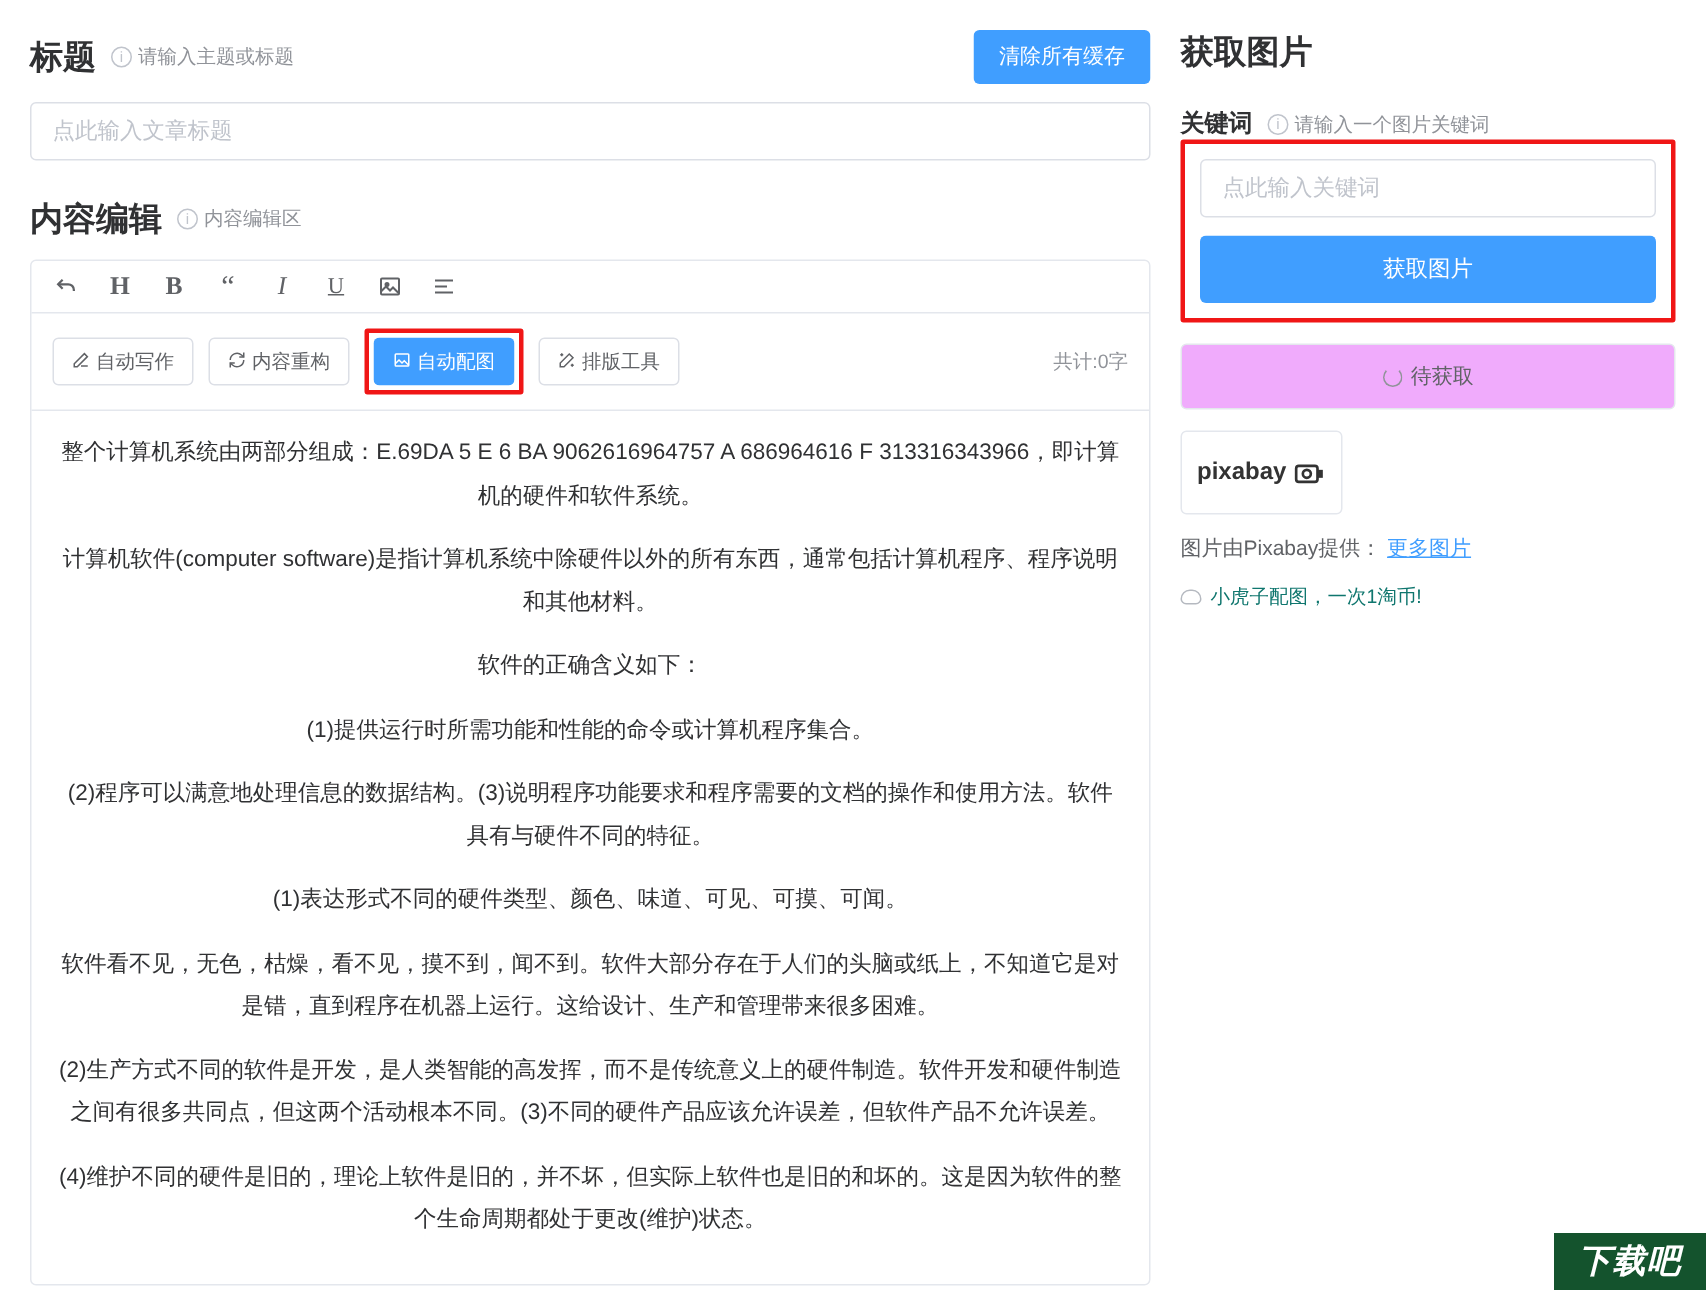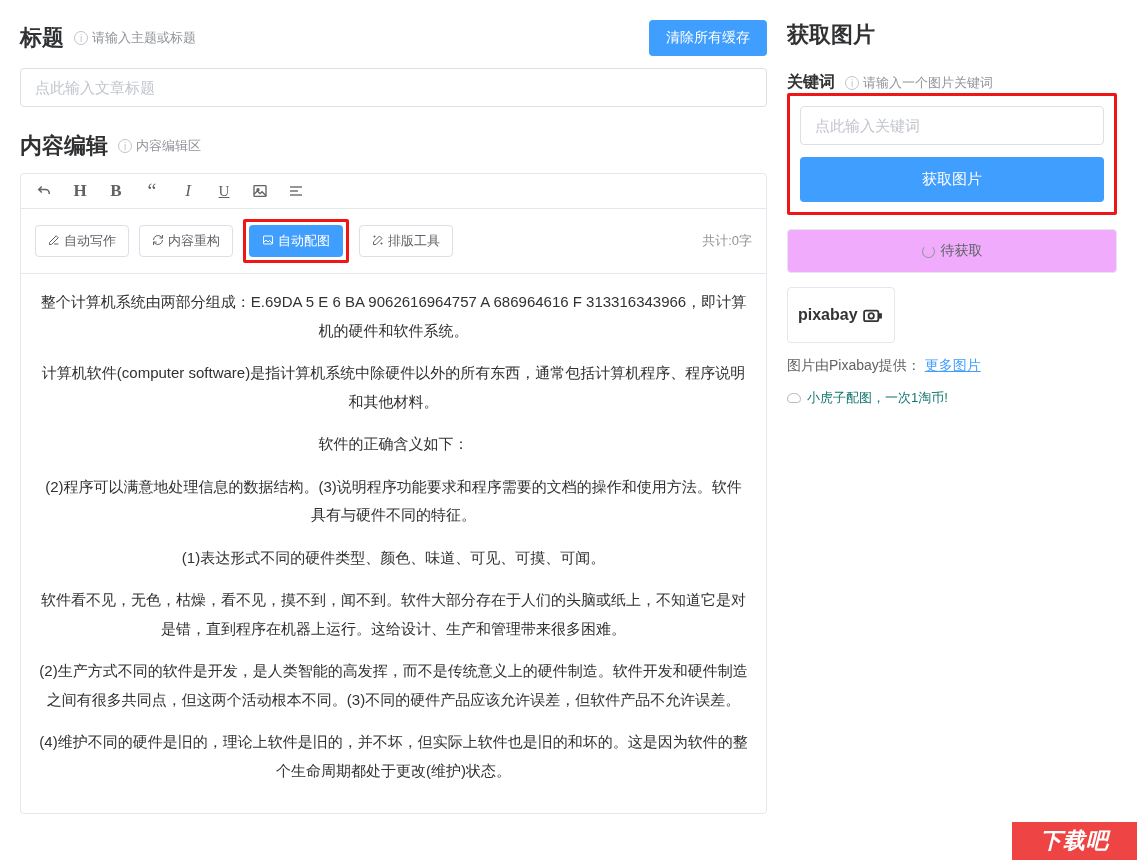--- a/index.html
+++ b/index.html
@@ -48,21 +48,21 @@
 
 .pixabay-badge { border: 1px solid #e4e7ed; border-radius: 4px; padding: 18px 10px; display: inline-flex; align-items: center; margin-top: 14px; font-weight: bold; font-size: 16px; color: #333; }
 .pixabay-badge svg { margin-left: 4px; }
 
 .credit-line { margin-top: 14px; font-size: 14px; color: #606266; }
 .credit-line a { color: #409eff; text-decoration: underline; }
 
 .footer-note { margin-top: 14px; font-size: 13px; color: #0f766e; display: flex; align-items: center; gap: 6px; }
 .cloud-icon { width: 14px; height: 10px; border: 1.5px solid #b5b9c0; border-radius: 10px 10px 6px 6px; display: inline-block; }
 
-.watermark { position: fixed; right: 0; bottom: 0; background: #ef4444; color: #fff; padding: 4px 28px; font-size: 22px; font-weight: bold; font-style: italic; letter-spacing: 1px; }
+.watermark { position: fixed; right: 0; bottom: 0; background: #14532d; color: #fff; padding: 4px 16px; font-size: 22px; font-weight: bold; font-style: italic; letter-spacing: 1px; }
 .toolbar-icon { width: 18px; height: 18px; color: #606266; display: inline-flex; align-items: center; justify-content: center; }
 strong.h-letter { font-family: Georgia, serif; font-weight: bold; font-size: 17px; }
 .bold-b { font-weight: bold; font-family: Georgia, serif; font-size: 17px; }
 .italic-i { font-style: italic; font-family: Georgia, serif; font-size: 17px; }
 .underline-u { text-decoration: underline; font-family: Georgia, serif; font-size: 15px; }
 </style>
 </head>
 <body>
 
 <div class="container">
@@ -173,20 +173,21 @@
           </span>
           <span>排版工具</span>
         </button>
         <span class="count">共计:0字</span>
       </div>
 
       <div class="editor-body">
         <p>整个计算机系统由两部分组成：E.69DA 5 E 6 BA 9062616964757 A 686964616 F 313316343966，即计算机的硬件和软件系统。</p>
         <p>计算机软件(computer software)是指计算机系统中除硬件以外的所有东西，通常包括计算机程序、程序说明和其他材料。</p>
         <p>软件的正确含义如下：</p>
+        <p>(1)提供运行时所需功能和性能的命令或计算机程序集合。</p>
         <p>(2)程序可以满意地处理信息的数据结构。(3)说明程序功能要求和程序需要的文档的操作和使用方法。软件具有与硬件不同的特征。</p>
         <p>(1)表达形式不同的硬件类型、颜色、味道、可见、可摸、可闻。</p>
         <p>软件看不见，无色，枯燥，看不见，摸不到，闻不到。软件大部分存在于人们的头脑或纸上，不知道它是对是错，直到程序在机器上运行。这给设计、生产和管理带来很多困难。</p>
         <p>(2)生产方式不同的软件是开发，是人类智能的高发挥，而不是传统意义上的硬件制造。软件开发和硬件制造之间有很多共同点，但这两个活动根本不同。(3)不同的硬件产品应该允许误差，但软件产品不允许误差。</p>
         <p>(4)维护不同的硬件是旧的，理论上软件是旧的，并不坏，但实际上软件也是旧的和坏的。这是因为软件的整个生命周期都处于更改(维护)状态。</p>
       </div>
     </div>
   </div>
 
   <div class="right-panel">

